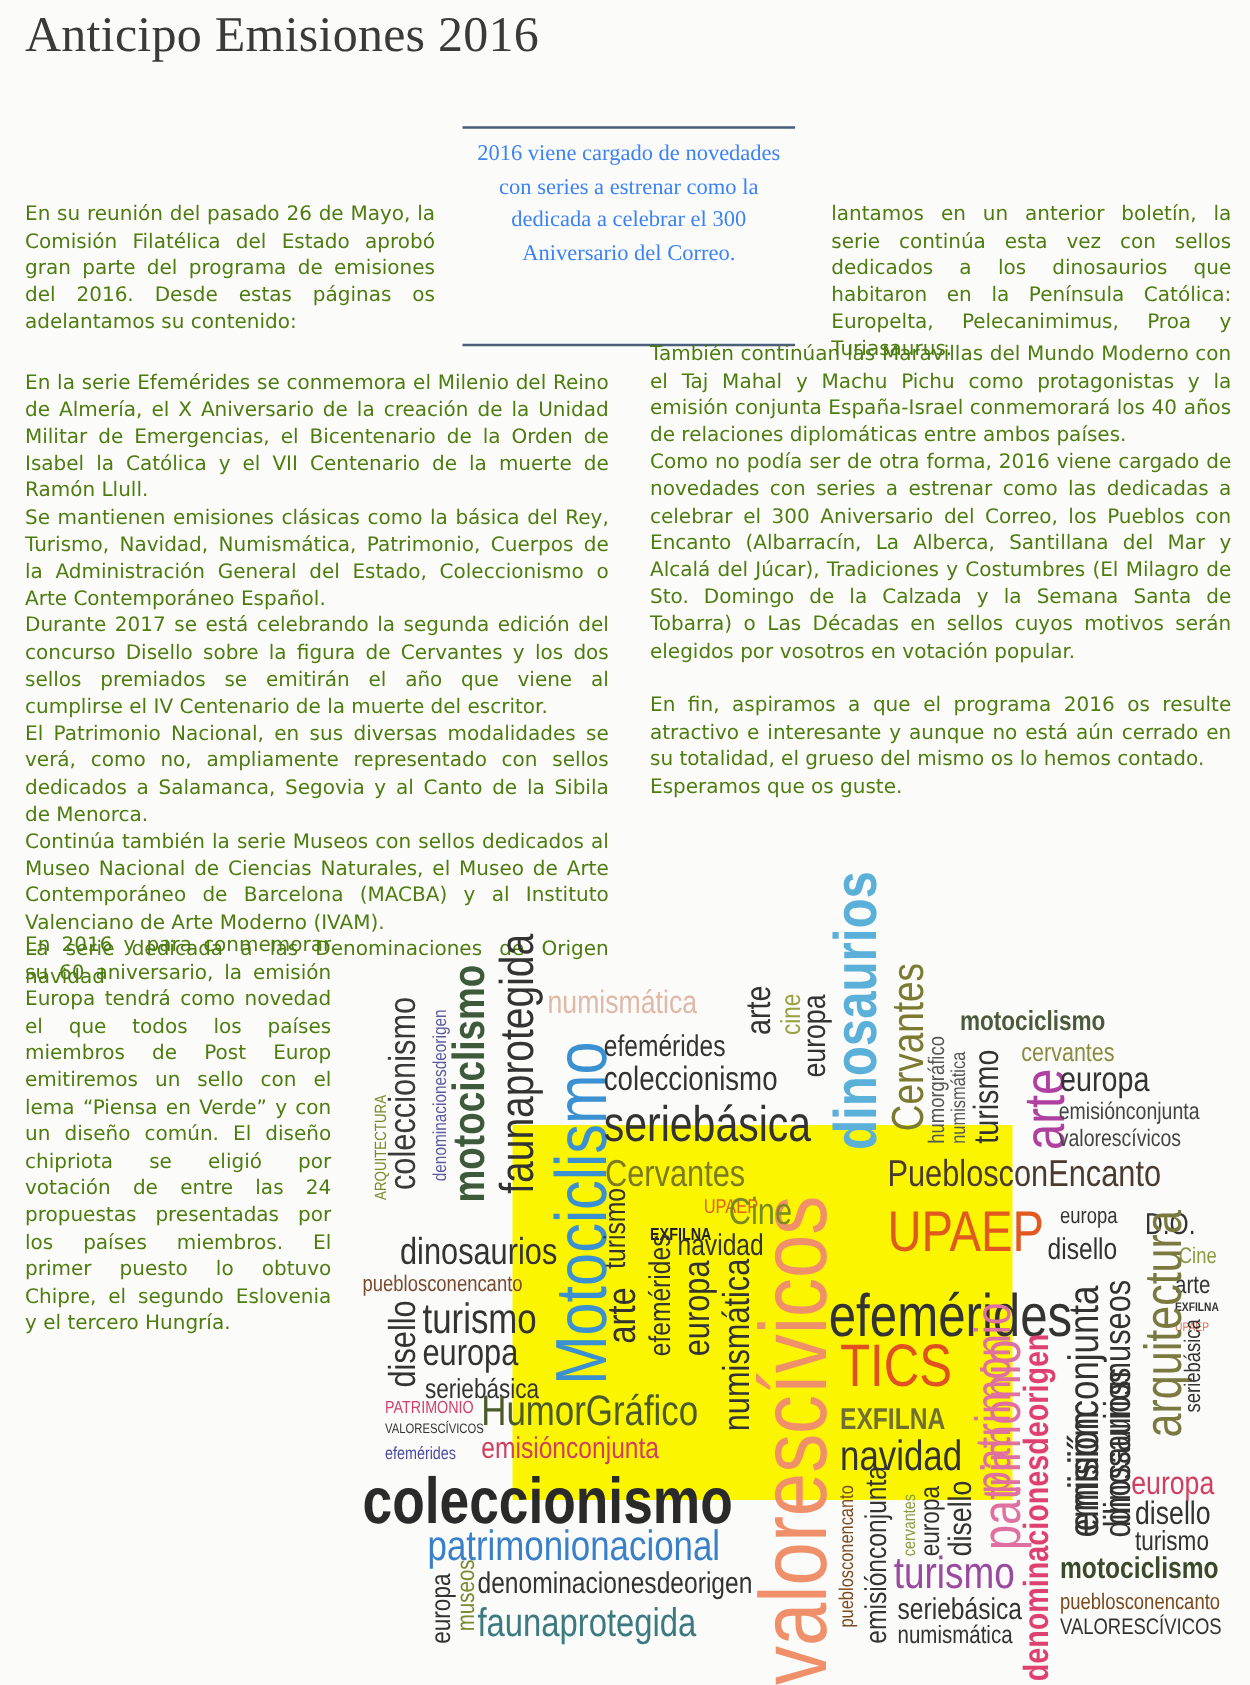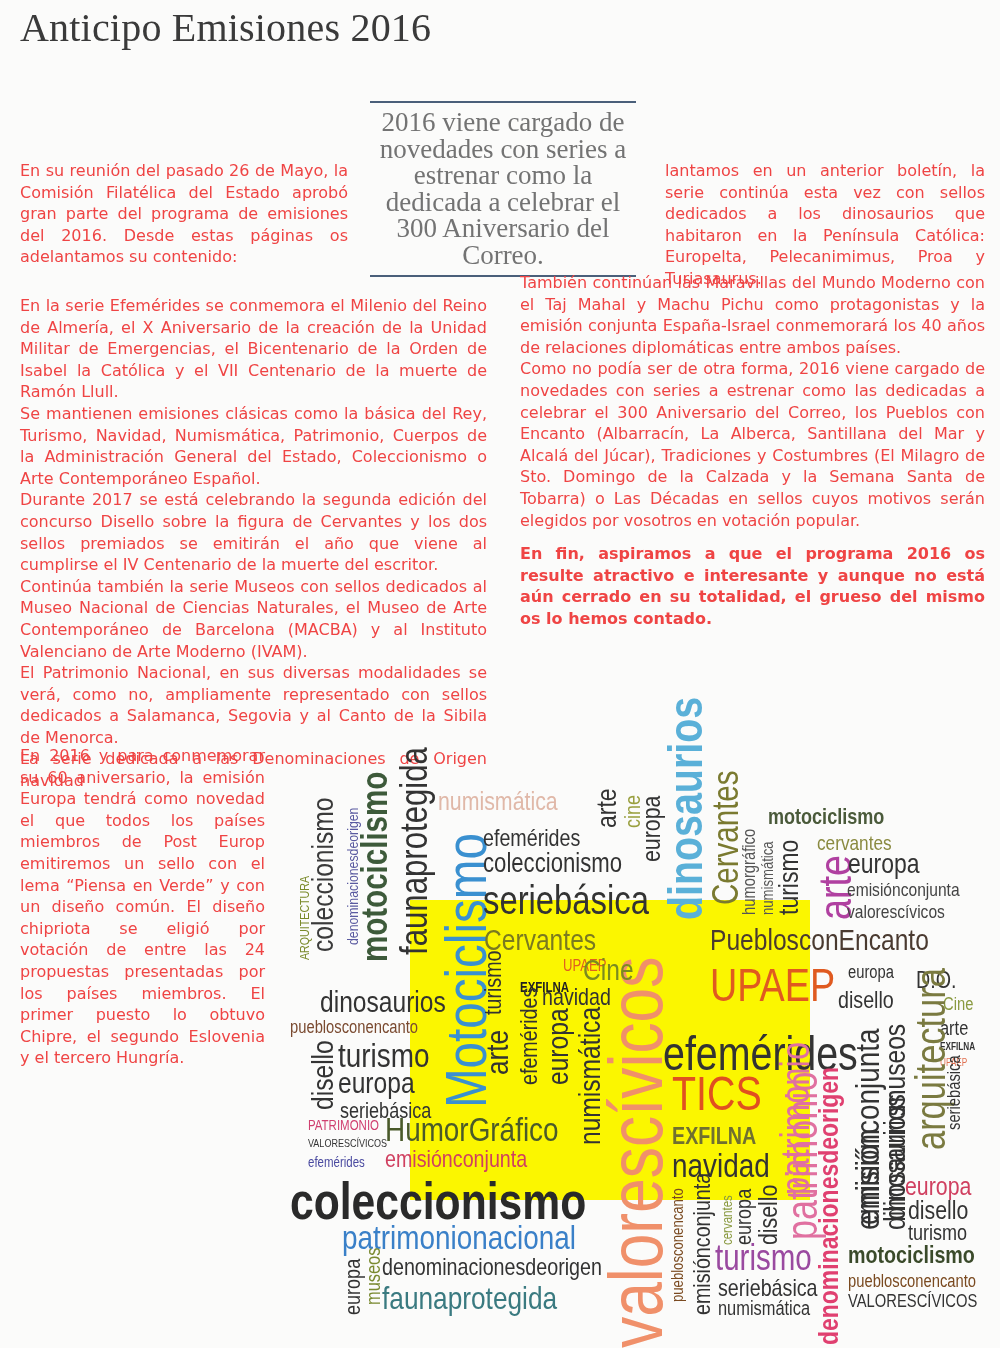--- a/index.html
+++ b/index.html
@@ -7,32 +7,32 @@
     width: 1000px; height: 1348px; position: relative; overflow: hidden;
     background: #fbfbfa; color: #2c2c2c;
     font-family: "DejaVu Sans", sans-serif;
   }
   .title {
     position: absolute; left: 20px; top: 4px;
     font-family: "Liberation Serif", "DejaVu Serif", serif;
     font-size: 40px; color: #3a3a3a; letter-spacing: 0.2px; margin: 0; font-weight: normal;
   }
   .body-text {
-    font-size: 16px; line-height: 21.6px; color: #ef4444;
+    font-size: 16px; line-height: 21.6px; color: #4d7c0f;
     text-align: justify; margin: 0;
   }
   .col {
     position: absolute;
   }
   .pullquote {
     position: absolute; left: 370px; top: 101px; width: 266px; height: 176px;
     border-top: 2px solid #4a5f7a; border-bottom: 2px solid #4a5f7a;
     box-sizing: border-box; padding-top: 6px;
     font-family: "Liberation Serif", "DejaVu Serif", serif;
-    color: #737373; font-size: 27px; line-height: 26.5px; text-align: center;
+    color: #3b82f6; font-size: 18px; line-height: 26.5px; text-align: center;
   }
   .cloud { position: absolute; left: 0; top: 0; width: 1000px; height: 1348px; pointer-events: none; }
   .yellow {
     position: absolute; background: #fbf600;
   }
   .w {
     position: absolute; white-space: nowrap;
     font-family: "Liberation Sans", sans-serif;
     line-height: 1; transform-origin: left top;
     font-stretch: condensed;
@@ -46,35 +46,36 @@
 <h1 class="title">Anticipo Emisiones 2016</h1>
 
 <div class="pullquote">2016 viene cargado de novedades con series a estrenar como la dedicada a celebrar el 300 Aniversario del Correo.</div>
 
 <p class="col body-text" style="left:20px; top:160px; width:328px;">En su reunión del pasado 26 de Mayo, la Comisión Filatélica del Estado aprobó gran parte del programa de emisiones del 2016. Desde estas páginas os adelantamos su contenido:</p>
 
 <div class="col" style="left:20px; top:295px; width:467px;">
   <p class="body-text">En la serie Efemérides se conmemora el Milenio del Reino de Almería, el X Aniversario de la creación de la Unidad Militar de Emergencias, el Bicentenario de la Orden de Isabel la Católica y el VII Centenario de la muerte de Ramón Llull.</p>
   <p class="body-text">Se mantienen emisiones clásicas como la básica del Rey, Turismo, Navidad, Numismática, Patrimonio, Cuerpos de la Administración General del Estado, Coleccionismo o Arte Contemporáneo Español.</p>
   <p class="body-text">Durante 2017 se está celebrando la segunda edición del concurso Disello sobre la figura de Cervantes y los dos sellos premiados se emitirán el año que viene al cumplirse el IV Centenario de la muerte del escritor.</p>
+  <p class="body-text">El Patrimonio Nacional, en sus diversas modalidades se verá, como no, ampliamente representado con sellos dedicados a Salamanca, Segovia y al Canto de la Sibila de Menorca.</p>
   <p class="body-text">Continúa también la serie Museos con sellos dedicados al Museo Nacional de Ciencias Naturales, el Museo de Arte Contemporáneo de Barcelona (MACBA) y al Instituto Valenciano de Arte Moderno (IVAM).</p>
-  <p class="body-text">El Patrimonio Nacional, en sus diversas modalidades se verá, como no, ampliamente representado con sellos dedicados a Salamanca, Segovia y al Canto de la Sibila de Menorca.</p>
   <p class="body-text">La serie dedicada a las Denominaciones de Origen navidad</p>
 </div>
 
 <div class="col" style="left:20px; top:745px; width:245px;">
   <p class="body-text">En 2016 y para conmemorar su 60 aniversario, la emisión Europa tendrá como novedad el que todos los países miembros de Post Europ emitiremos un sello con el lema “Piensa en Verde” y con un diseño común. El diseño chipriota se eligió por votación de entre las 24 propuestas presentadas por los países miembros. El primer puesto lo obtuvo Chipre, el segundo Eslovenia y el tercero Hungría.</p>
 </div>
 
 <p class="col body-text" style="left:665px; top:160px; width:320px;">lantamos en un anterior boletín, la serie continúa esta vez con sellos dedicados a los dinosaurios que habitaron en la Península Católica: Europelta, Pelecanimimus, Proa y Turiasaurus.</p>
 
 <div class="col" style="left:520px; top:272px; width:465px;">
   <p class="body-text">También continúan las Maravillas del Mundo Moderno con el Taj Mahal y Machu Pichu como protagonistas y la emisión conjunta España-Israel conmemorará los 40 años de relaciones diplomáticas entre ambos países.</p>
   <p class="body-text">Como no podía ser de otra forma, 2016 viene cargado de novedades con series a estrenar como las dedicadas a celebrar el 300 Aniversario del Correo, los Pueblos con Encanto (Albarracín, La Alberca, Santillana del Mar y Alcalá del Júcar), Tradiciones y Costumbres (El Milagro de Sto. Domingo de la Calzada y la Semana Santa de Tobarra) o Las Décadas en sellos cuyos motivos serán elegidos por vosotros en votación popular.</p>
-  <p class="body-text" style="margin-top:12px;font-weight:bold;">En fin, aspiramos a que el programa 2016 os resulte atractivo e interesante y aunque no está aún cerrado en su totalidad, el grueso del mismo os lo hemos contado.</p>
+  <p class="body-text" style="margin-top:22px;">En fin, aspiramos a que el programa 2016 os resulte atractivo e interesante y aunque no está aún cerrado en su totalidad, el grueso del mismo os lo hemos contado.</p>
+  <p class="body-text">Esperamos que os guste.</p>
 </div>
 
 <div class="cloud">
   <div class="yellow" style="left:410px; top:900px; width:400px; height:300px;"></div>
 <span class="w v" style="left: 298px; top: 960px; font-size: 13px; color: rgb(122, 138, 42); transform-origin: left top; transform: rotate(-90deg) scaleX(0.82);">ARQUITECTURA</span>
     <span class="w v" style="left: 308px; top: 952px; font-size: 30px; color: rgb(58, 58, 58); transform-origin: left top; transform: rotate(-90deg) scaleX(0.82);">coleccionismo</span>
     <span class="w v" style="left: 345px; top: 945px; font-size: 15px; color: rgb(90, 90, 160); transform-origin: left top; transform: rotate(-90deg) scaleX(0.82);">denominacionesdeorigen</span>
     <span class="w v b" style="left: 357px; top: 962px; font-size: 36px; color: rgb(61, 90, 58); transform-origin: left top; transform: rotate(-90deg) scaleX(0.82);">motociclismo</span>
     <span class="w v" style="left: 395px; top: 955px; font-size: 38px; color: rgb(51, 51, 51); transform-origin: left top; transform: rotate(-90deg) scaleX(0.82);">faunaprotegida</span>
     <span class="w v" style="left: 437px; top: 1108px; font-size: 58px; color: rgb(58, 144, 208); transform-origin: left top; transform: rotate(-90deg) scaleX(0.82);">Motociclismo</span>

